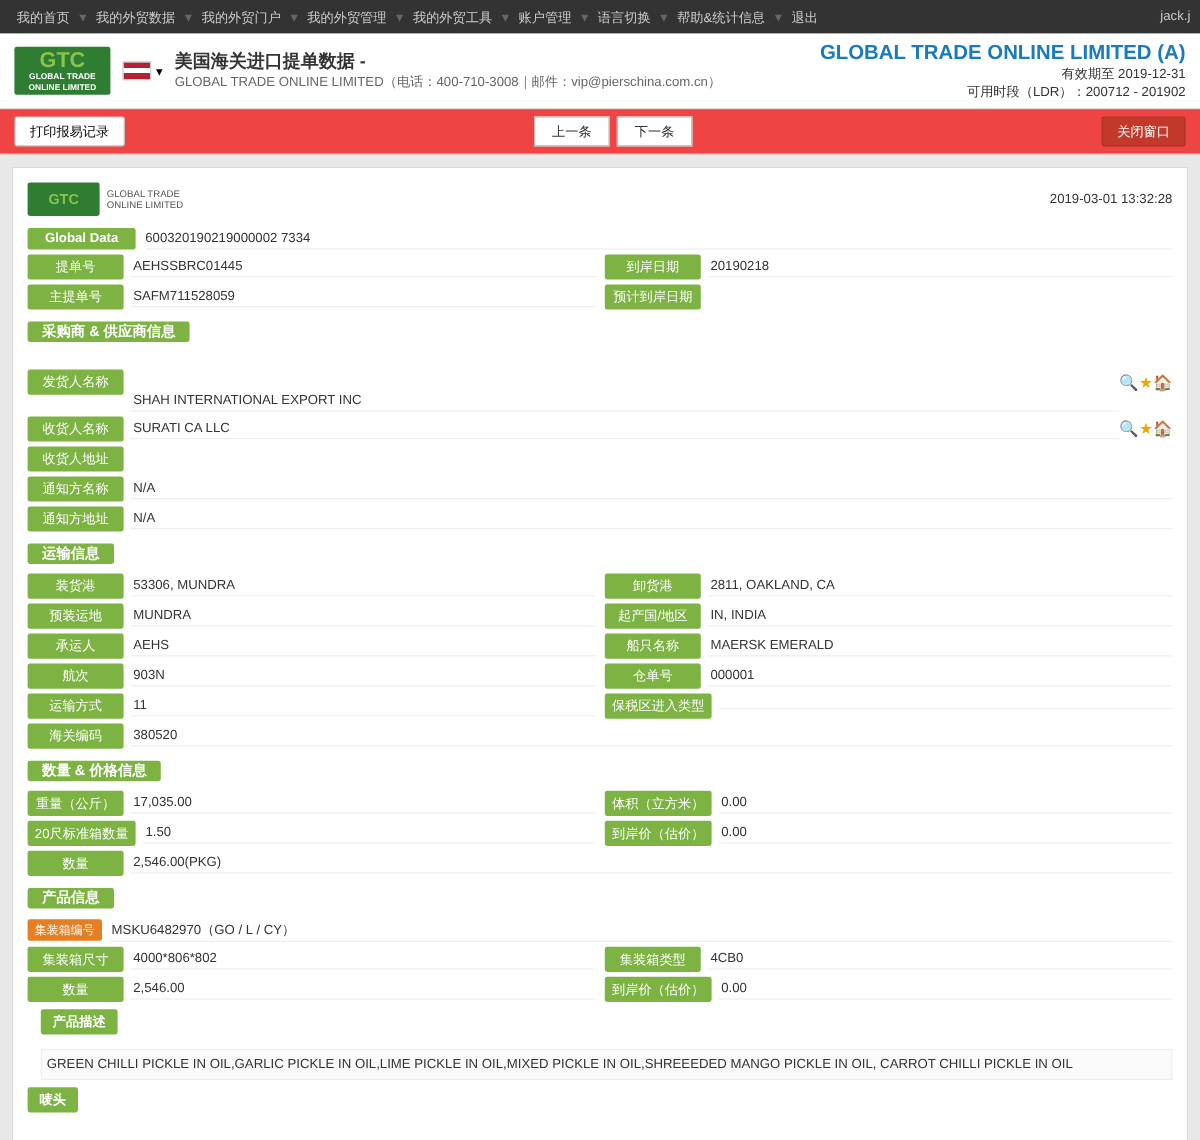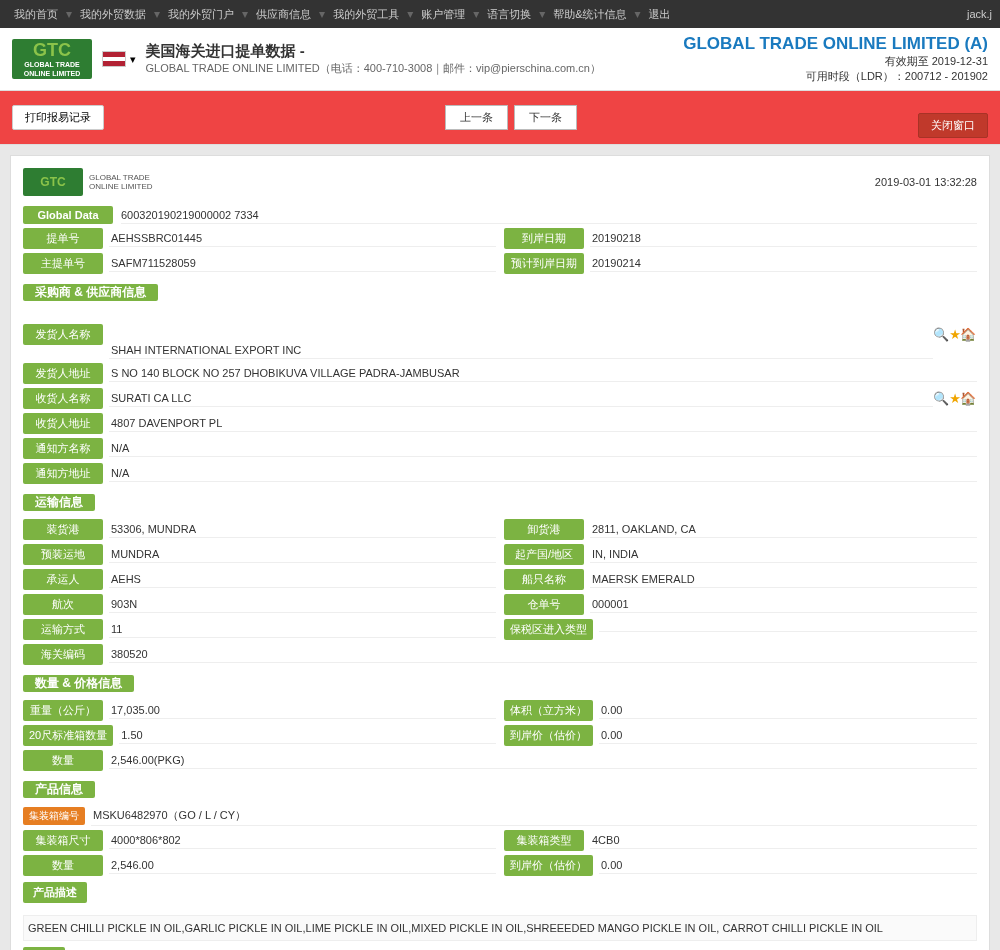--- a/index.html
+++ b/index.html
@@ -24,21 +24,21 @@
     .header-subtitle { font-size: 11px; color: #666; }
     .header-right { text-align: right; }
     .company-name { color: #1a7abf; font-size: 17px; font-weight: bold; }
     .validity { font-size: 11px; color: #333; }
 
     
     .toolbar { background: #ef4444; display: flex; align-items: center; justify-content: space-between; padding: 6px 12px; border-bottom: 1px solid #ddd; }
     .toolbar-left { display: flex; gap: 8px; }
     .btn-print { background: #fff; border: 1px solid #ccc; padding: 4px 12px; font-size: 11px; cursor: pointer; border-radius: 2px; }
     .btn-nav { background: #fff; border: 1px solid #bbb; padding: 4px 14px; font-size: 11px; cursor: pointer; color: #333; }
-    .btn-close { background: #c0392b; border: 1px solid #a93226; padding: 4px 12px; font-size: 11px; cursor: pointer; color: #fff; border-radius: 2px; margin-top: 16px; }
+    .btn-close { background: #c0392b; border: 1px solid #a93226; padding: 4px 12px; font-size: 11px; cursor: pointer; color: #fff; border-radius: 2px; }
     .toolbar-nav { display: flex; gap: 6px; }
     .toolbar-right { }
 
     
     .main { background: #e8e8e8; padding: 10px; }
     .card { background: #fff; border: 1px solid #ddd; margin-bottom: 10px; padding: 12px; }
 
     
     .record-header { display: flex; align-items: center; justify-content: space-between; margin-bottom: 10px; }
     .record-logo { display: flex; align-items: center; gap: 6px; }
@@ -74,21 +74,21 @@
 <body>
 
 <div class="top-nav">
   <div class="top-nav-left">
     <div class="nav-item">我的首页</div>
     <span style="color:#666">▾</span>
     <div class="nav-item">我的外贸数据</div>
     <span style="color:#666">▾</span>
     <div class="nav-item">我的外贸门户</div>
     <span style="color:#666">▾</span>
-    <div class="nav-item">供应商信息</div>
+    <div class="nav-item">我的外贸管理</div>
     <span style="color:#666">▾</span>
     <div class="nav-item">我的外贸工具</div>
     <span style="color:#666">▾</span>
     <div class="nav-item">账户管理</div>
     <span style="color:#666">▾</span>
     <div class="nav-item">语言切换</div>
     <span style="color:#666">▾</span>
     <div class="nav-item">帮助&amp;统计信息</div>
     <span style="color:#666">▾</span>
     <div class="nav-item">退出</div>
@@ -162,55 +162,49 @@
       </div>
     </div>
 
     <div class="data-grid-row">
       <div class="data-cell">
         <div class="data-cell-label">主提单号</div>
         <div class="data-cell-value">SAFM711528059</div>
       </div>
       <div class="data-cell">
         <div class="data-cell-label">预计到岸日期</div>
-        <div class="data-cell-value">20190214</div>
       </div>
     </div>
 
     <div class="section-block" style="margin-top:10px;">
       <div class="section-header">采购商 &amp; 供应商信息</div>
 
       
       <div class="data-row">
         <div class="data-cell-label">发货人名称</div>
         <div class="data-cell-value" style="flex:1;margin-top:33px;">SHAH INTERNATIONAL EXPORT INC</div>
         <span class="icon-search">🔍</span>
         <span class="icon-star">★</span>
         <span class="icon-home">🏠</span>
       </div>
 
       
-      <div class="data-row">
-        <div class="data-cell-label">发货人地址</div>
-        <div class="data-cell-value" style="flex:1;">S NO 140 BLOCK NO 257 DHOBIKUVA VILLAGE PADRA-JAMBUSAR</div>
-      </div>
 
       
       <div class="data-row">
         <div class="data-cell-label">收货人名称</div>
         <div class="data-cell-value" style="flex:1;">SURATI CA LLC</div>
         <span class="icon-search">🔍</span>
         <span class="icon-star">★</span>
         <span class="icon-home">🏠</span>
       </div>
 
       
       <div class="data-row">
         <div class="data-cell-label">收货人地址</div>
-        <div class="data-cell-value" style="flex:1;">4807 DAVENPORT PL</div>
       </div>
 
       
       <div class="data-row">
         <div class="data-cell-label">通知方名称</div>
         <div class="data-cell-value" style="flex:1;">N/A</div>
       </div>
 
       
       <div class="data-row">
@@ -339,21 +333,21 @@
           <div class="data-cell-label">数量</div>
           <div class="data-cell-value">2,546.00</div>
         </div>
         <div class="data-cell">
           <div class="data-cell-label">到岸价（估价）</div>
           <div class="data-cell-value">0.00</div>
         </div>
       </div>
 
       
-      <div style="margin-top:6px;">
+      <div style="margin-top:6px;margin-left:11px;">
         <div class="section-header" style="font-size:11px; padding:3px 10px;">产品描述</div>
         <div class="product-desc">GREEN CHILLI PICKLE IN OIL,GARLIC PICKLE IN OIL,LIME PICKLE IN OIL,MIXED PICKLE IN OIL,SHREEEDED MANGO PICKLE IN OIL, CARROT CHILLI PICKLE IN OIL</div>
       </div>
 
       
       <div style="margin-top:6px;">
         <div class="section-header" style="font-size:11px; padding:3px 10px;">唛头</div>
         
       </div>
     </div>

